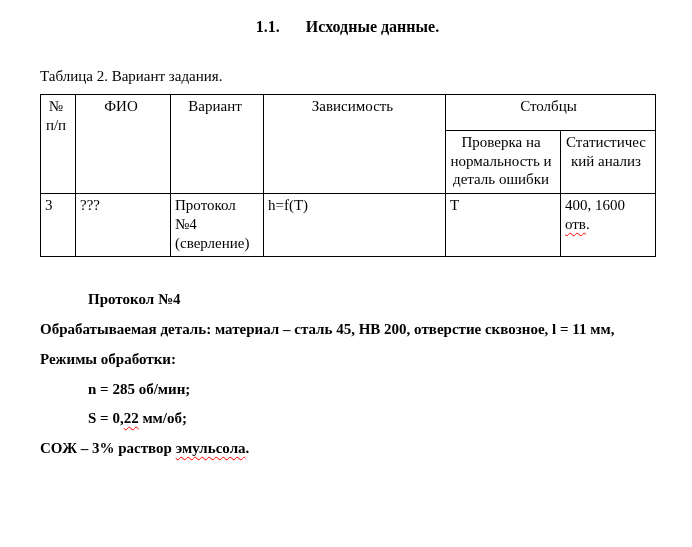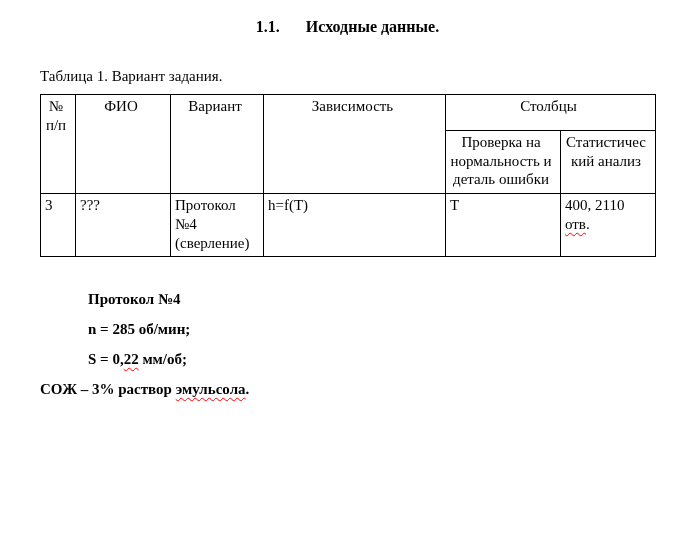--- a/index.html
+++ b/index.html
@@ -65,21 +65,21 @@
 </style>
 </head>
 <body>
 
 <div class="page">
 
   <h1 class="title">
     <span class="num">1.1.</span><span>Исходные данные.</span>
   </h1>
 
-  <p class="caption">Таблица 1. Вариант задания.</p>
+  <p class="caption">Таблица 2. Вариант задания.</p>
 
   <table class="variant">
     <colgroup>
       <col class="col-num">
         <col class="col-fio">
         <col class="col-var">
         <col class="col-dep">
         <col class="col-sub1">
         <col class="col-sub2">
     </colgroup>
@@ -94,25 +94,27 @@
     <tr>
       <th>Проверка на нормальность и деталь ошибки</th>
       <th>Статистический анализ</th>
     </tr>
     <tr>
       <td>3</td>
       <td>???</td>
       <td>Протокол №4 (сверление)</td>
       <td>h=f(T)</td>
       <td>Т</td>
-      <td><span>400, 2110 </span><span class="sp">отв</span><span>.</span></td>
+      <td><span>400, 1600 </span><span class="sp">отв</span><span>.</span></td>
     </tr>
   </tbody>
     </table>
 
   <div class="body-text">
     <p class="protocol-heading">Протокол №4</p>
+    <p>Обрабатываемая деталь: материал – сталь 45, НВ 200, отверстие сквозное, l = 11 мм,</p>
+    <p>Режимы обработки:</p>
     <p class="indented">n = 285 об/мин;</p>
     <p class="indented"><span>S = 0,</span><span class="sp">22</span><span> мм/об;</span></p>
     <p><span>СОЖ – 3% раствор </span><span class="sp">эмульсола</span><span>.</span></p>
   </div>
 
 </div>
 
 </body></html>

